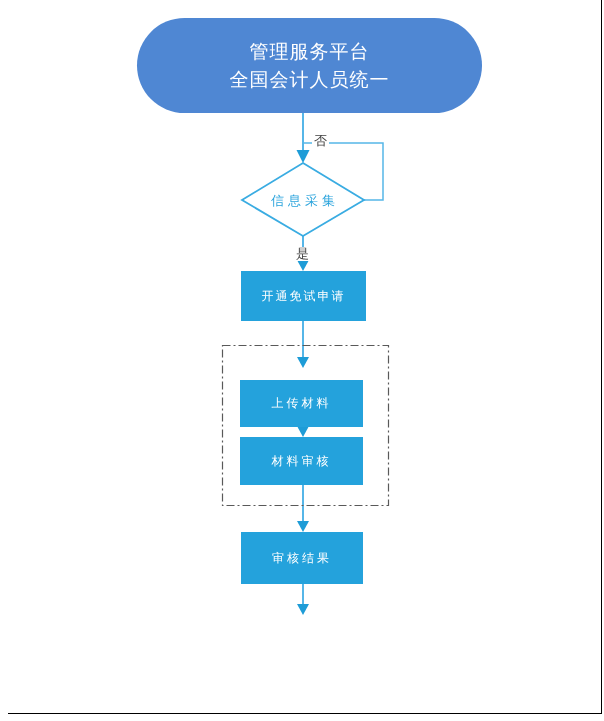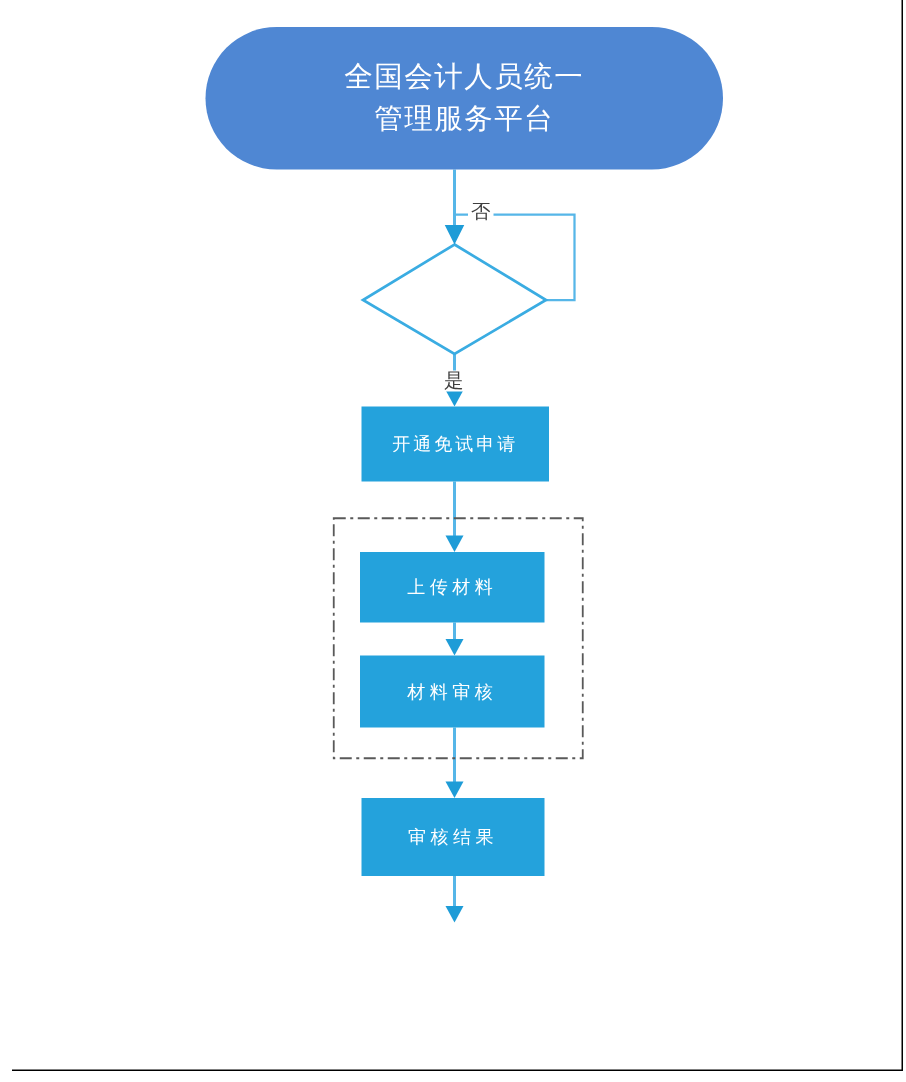--- a/index.html
+++ b/index.html
@@ -57,32 +57,33 @@
 
     <polygon class="arrow-head" points="296.5,150 309.5,150 303,163"></polygon>
     <polygon class="arrow-head" points="297,260 309,260 303,271"></polygon>
     <polygon class="arrow-head" points="297,357 309,357 303,368"></polygon>
     <polygon class="arrow-head" points="297,426 309,426 303,437"></polygon>
     <polygon class="arrow-head" points="297,521 309,521 303,532"></polygon>
     <polygon class="arrow-head" points="297,604 309,604 303,615"></polygon>
   </svg>
 
   <div class="node start-node" style="left:137px;top:18px;width:345px;height:95px;">
+    <span>管理服务平台</span>
     <span>全国会计人员统一</span>
-    <span>管理服务平台</span>
   </div>
 
   <div class="branch-label" style="left:312px;top:134px;">否</div>
   <div class="branch-label" style="left:294px;top:247px;">是</div>
 
+  <div class="decision-label" style="left:253px;top:192px;width:104px;">信息采集</div>
 
   <div class="node process-node" style="left:241px;top:271px;width:125px;height:50px;">
     <span>开通免试申请</span>
   </div>
-  <div class="node process-node" style="left:240px;top:368px;width:123px;height:47px;letter-spacing:3px;">
+  <div class="node process-node" style="left:240px;top:380px;width:123px;height:47px;letter-spacing:3px;">
     <span>上传材料</span>
   </div>
   <div class="node process-node" style="left:240px;top:437px;width:123px;height:48px;letter-spacing:3px;">
     <span>材料审核</span>
   </div>
   <div class="node process-node" style="left:241px;top:532px;width:122px;height:52px;letter-spacing:3px;">
     <span>审核结果</span>
   </div>
 
 

